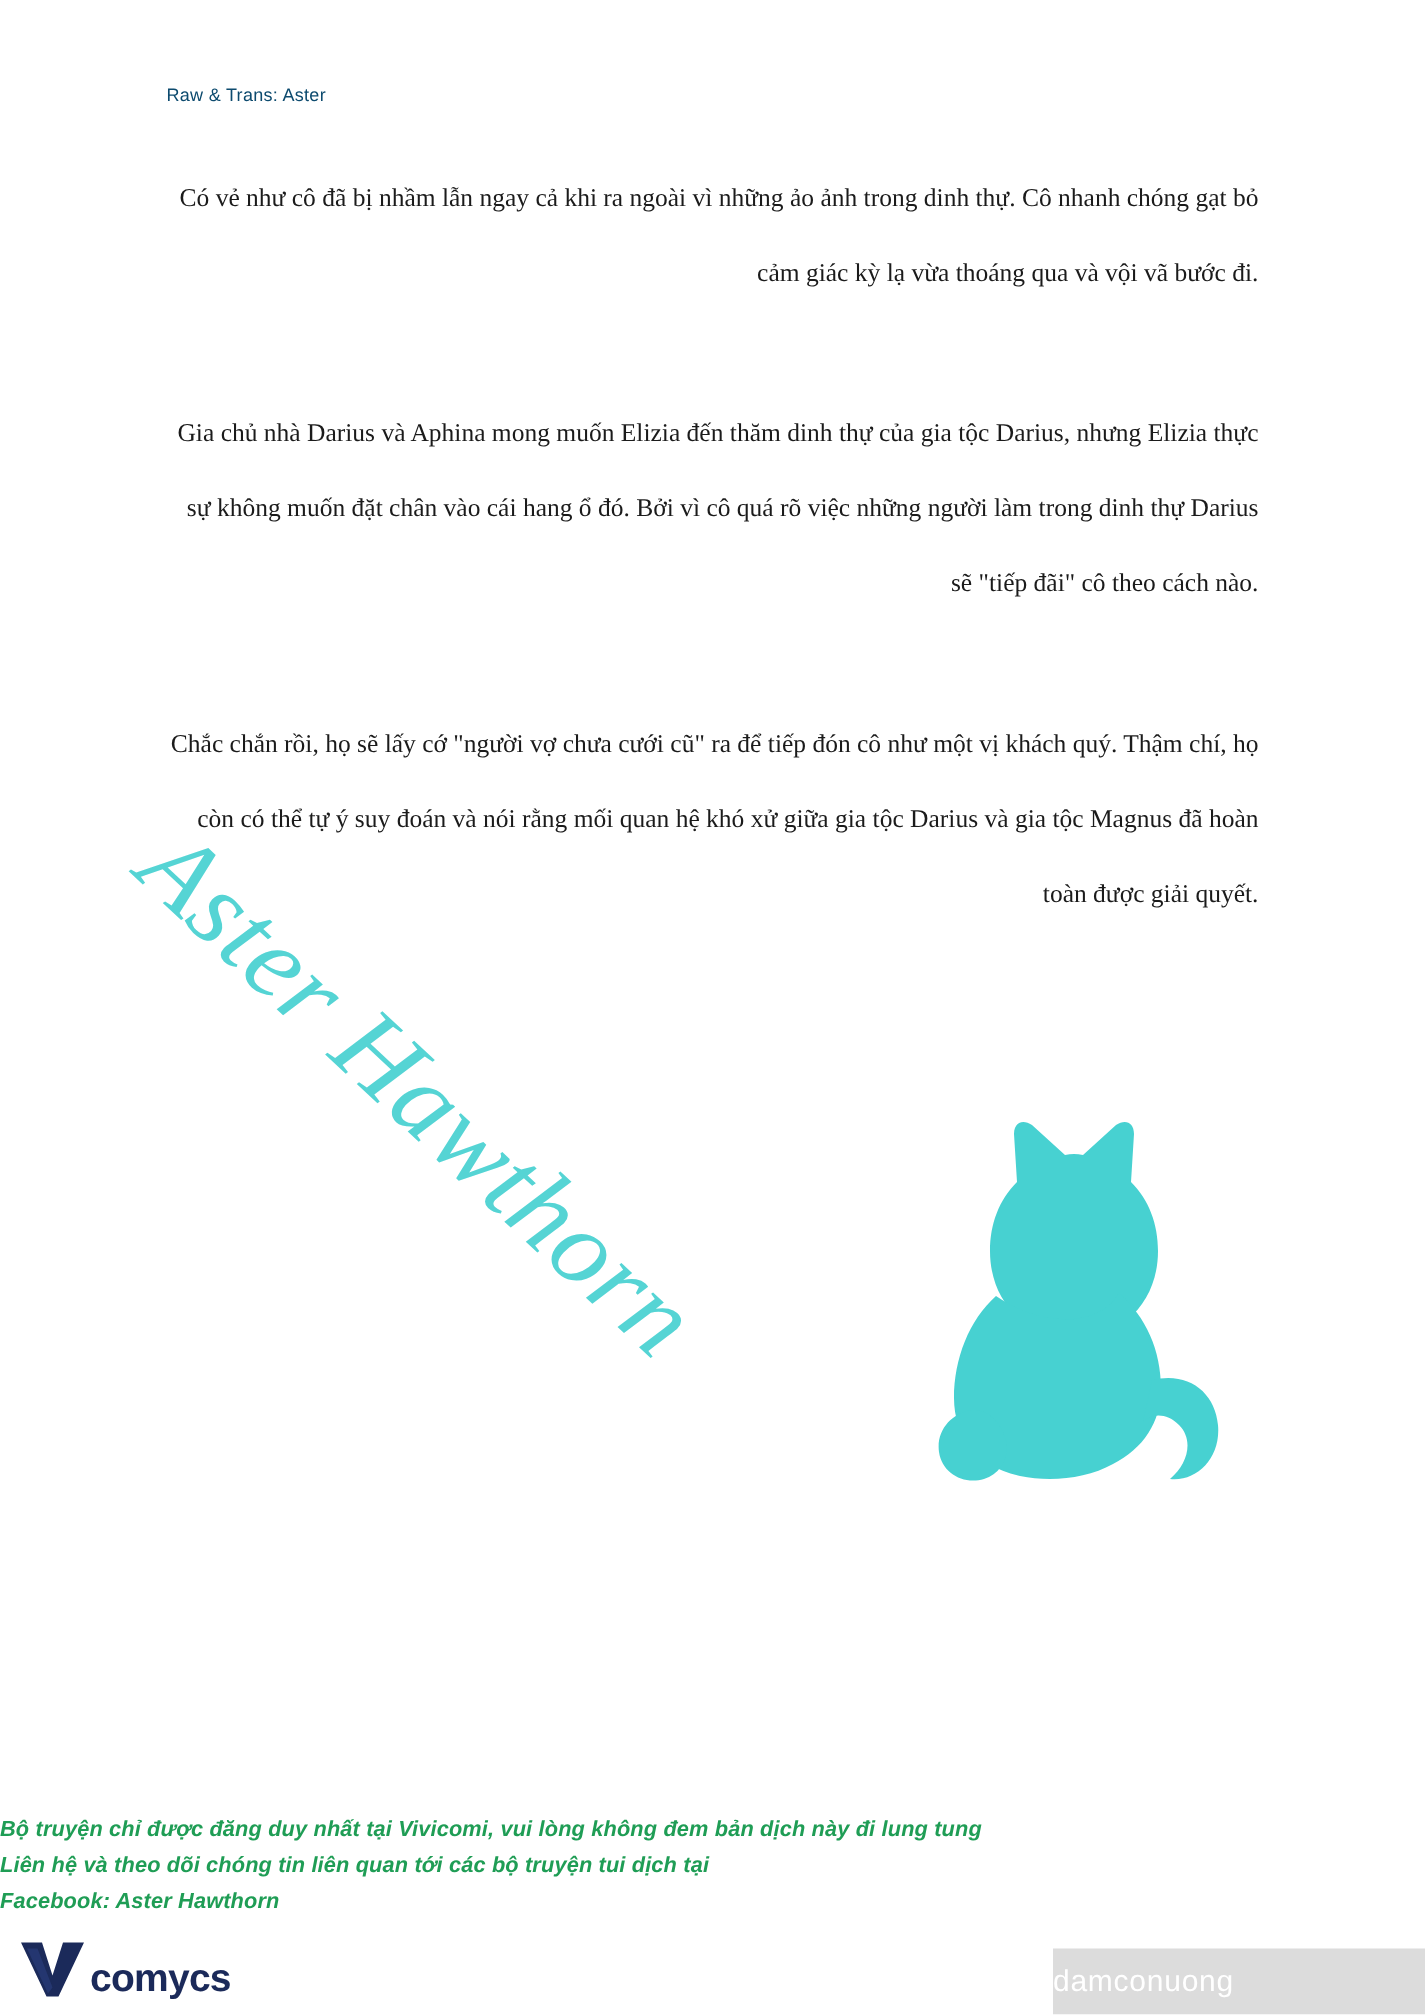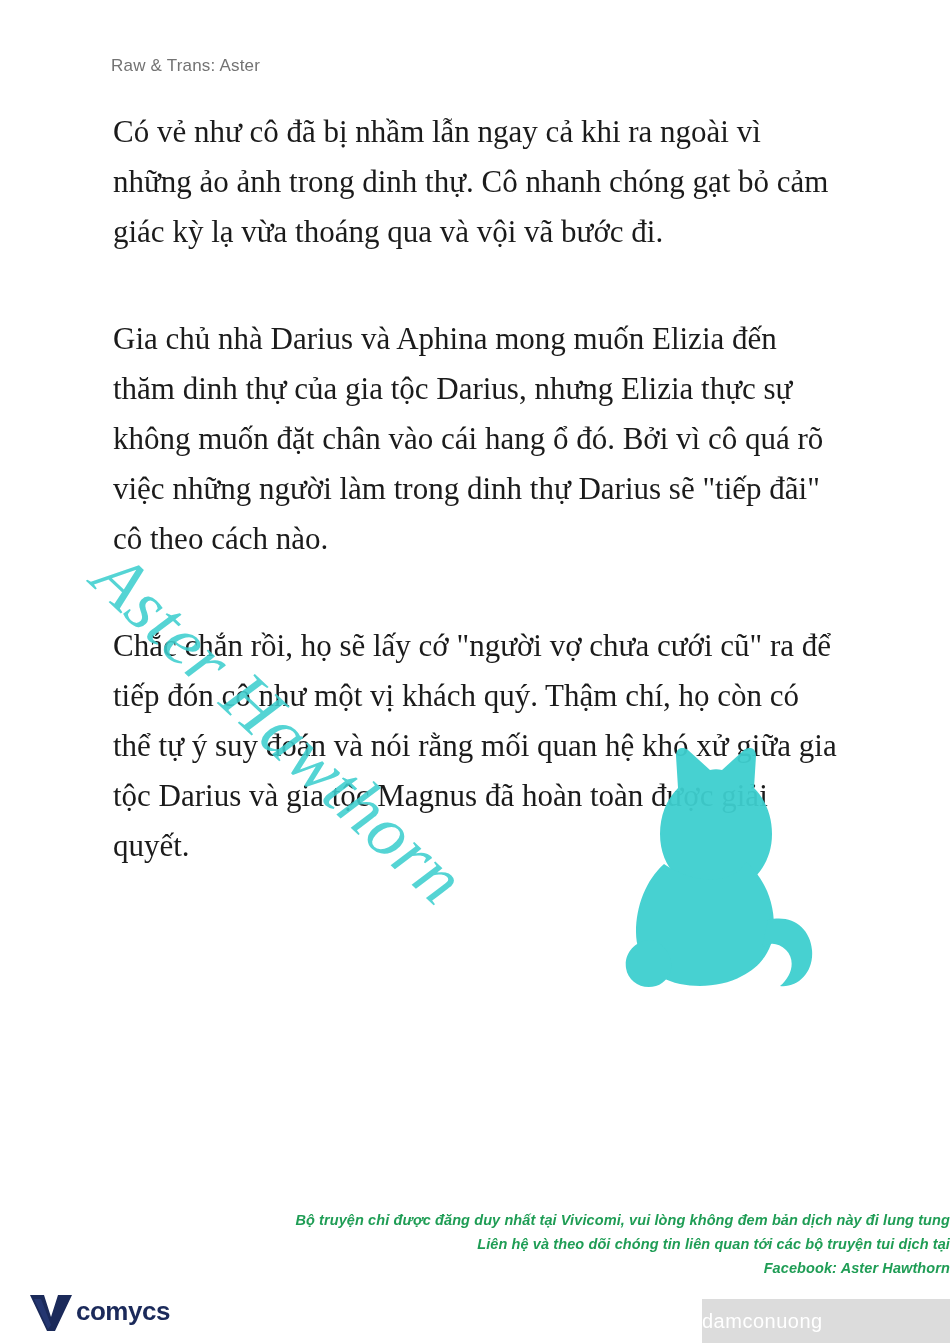--- a/index.html
+++ b/index.html
@@ -21,40 +21,40 @@
     inset: 0;
     background: #ffffff;
   }
 
   
   .header-credit {
     position: absolute;
     left: 111px;
     top: 56px;
     font-family: "Liberation Sans", sans-serif;
-    font-size: 17px;
-    color: #737373;
+    font-size: 12px;
+    color: #0c4a6e;
     letter-spacing: 0.2px;
     white-space: nowrap;
   }
 
   
   .body-text {
     position: absolute;
     left: 113px;
     top: 107px;
     width: 726px;
   }
   .para {
     font-family: "Liberation Serif", serif;
-    font-size: 31px;
+    font-size: 17px;
     line-height: 50px;
     color: #1b1b1b;
     margin: 0 0 50px 0;
-    text-align: left;
+    text-align: right;
   }
   .para:last-child { margin-bottom: 0; }
   .para.gap-lg { margin-bottom: 57px; }
 
   
   .watermark {
     position: absolute;
     left: 115px;
     top: 300px;
     width: 620px;
@@ -86,21 +86,21 @@
     pointer-events: none;
     opacity: 0.95;
   }
 
   
   .footer-notes {
     position: absolute;
     left: 0;
     right: 0;
     top: 1208px;
-    text-align: right;
+    text-align: left;
   }
   .footer-line {
     font-family: "Liberation Sans", sans-serif;
     font-weight: bold;
     font-style: italic;
     font-size: 14.5px;
     color: #1f9d55;
     line-height: 24px;
     letter-spacing: 0.1px;
   }
@@ -109,24 +109,24 @@
   .bottom-bar {
     position: absolute;
     left: 0;
     right: 0;
     bottom: 0;
     height: 62px;
     background: #ffffff;
   }
   .brand-logo {
     position: absolute;
-    left: 28px;
+    left: 12px;
     bottom: 10px;
     display: flex;
-    align-items: center;
+    align-items: flex-end;
     gap: 2px;
   }
   .brand-v {
     display: block;
   }
   .brand-word {
     font-family: "Liberation Sans", sans-serif;
     font-size: 26px;
     font-weight: bold;
     color: #1b2a5a;

